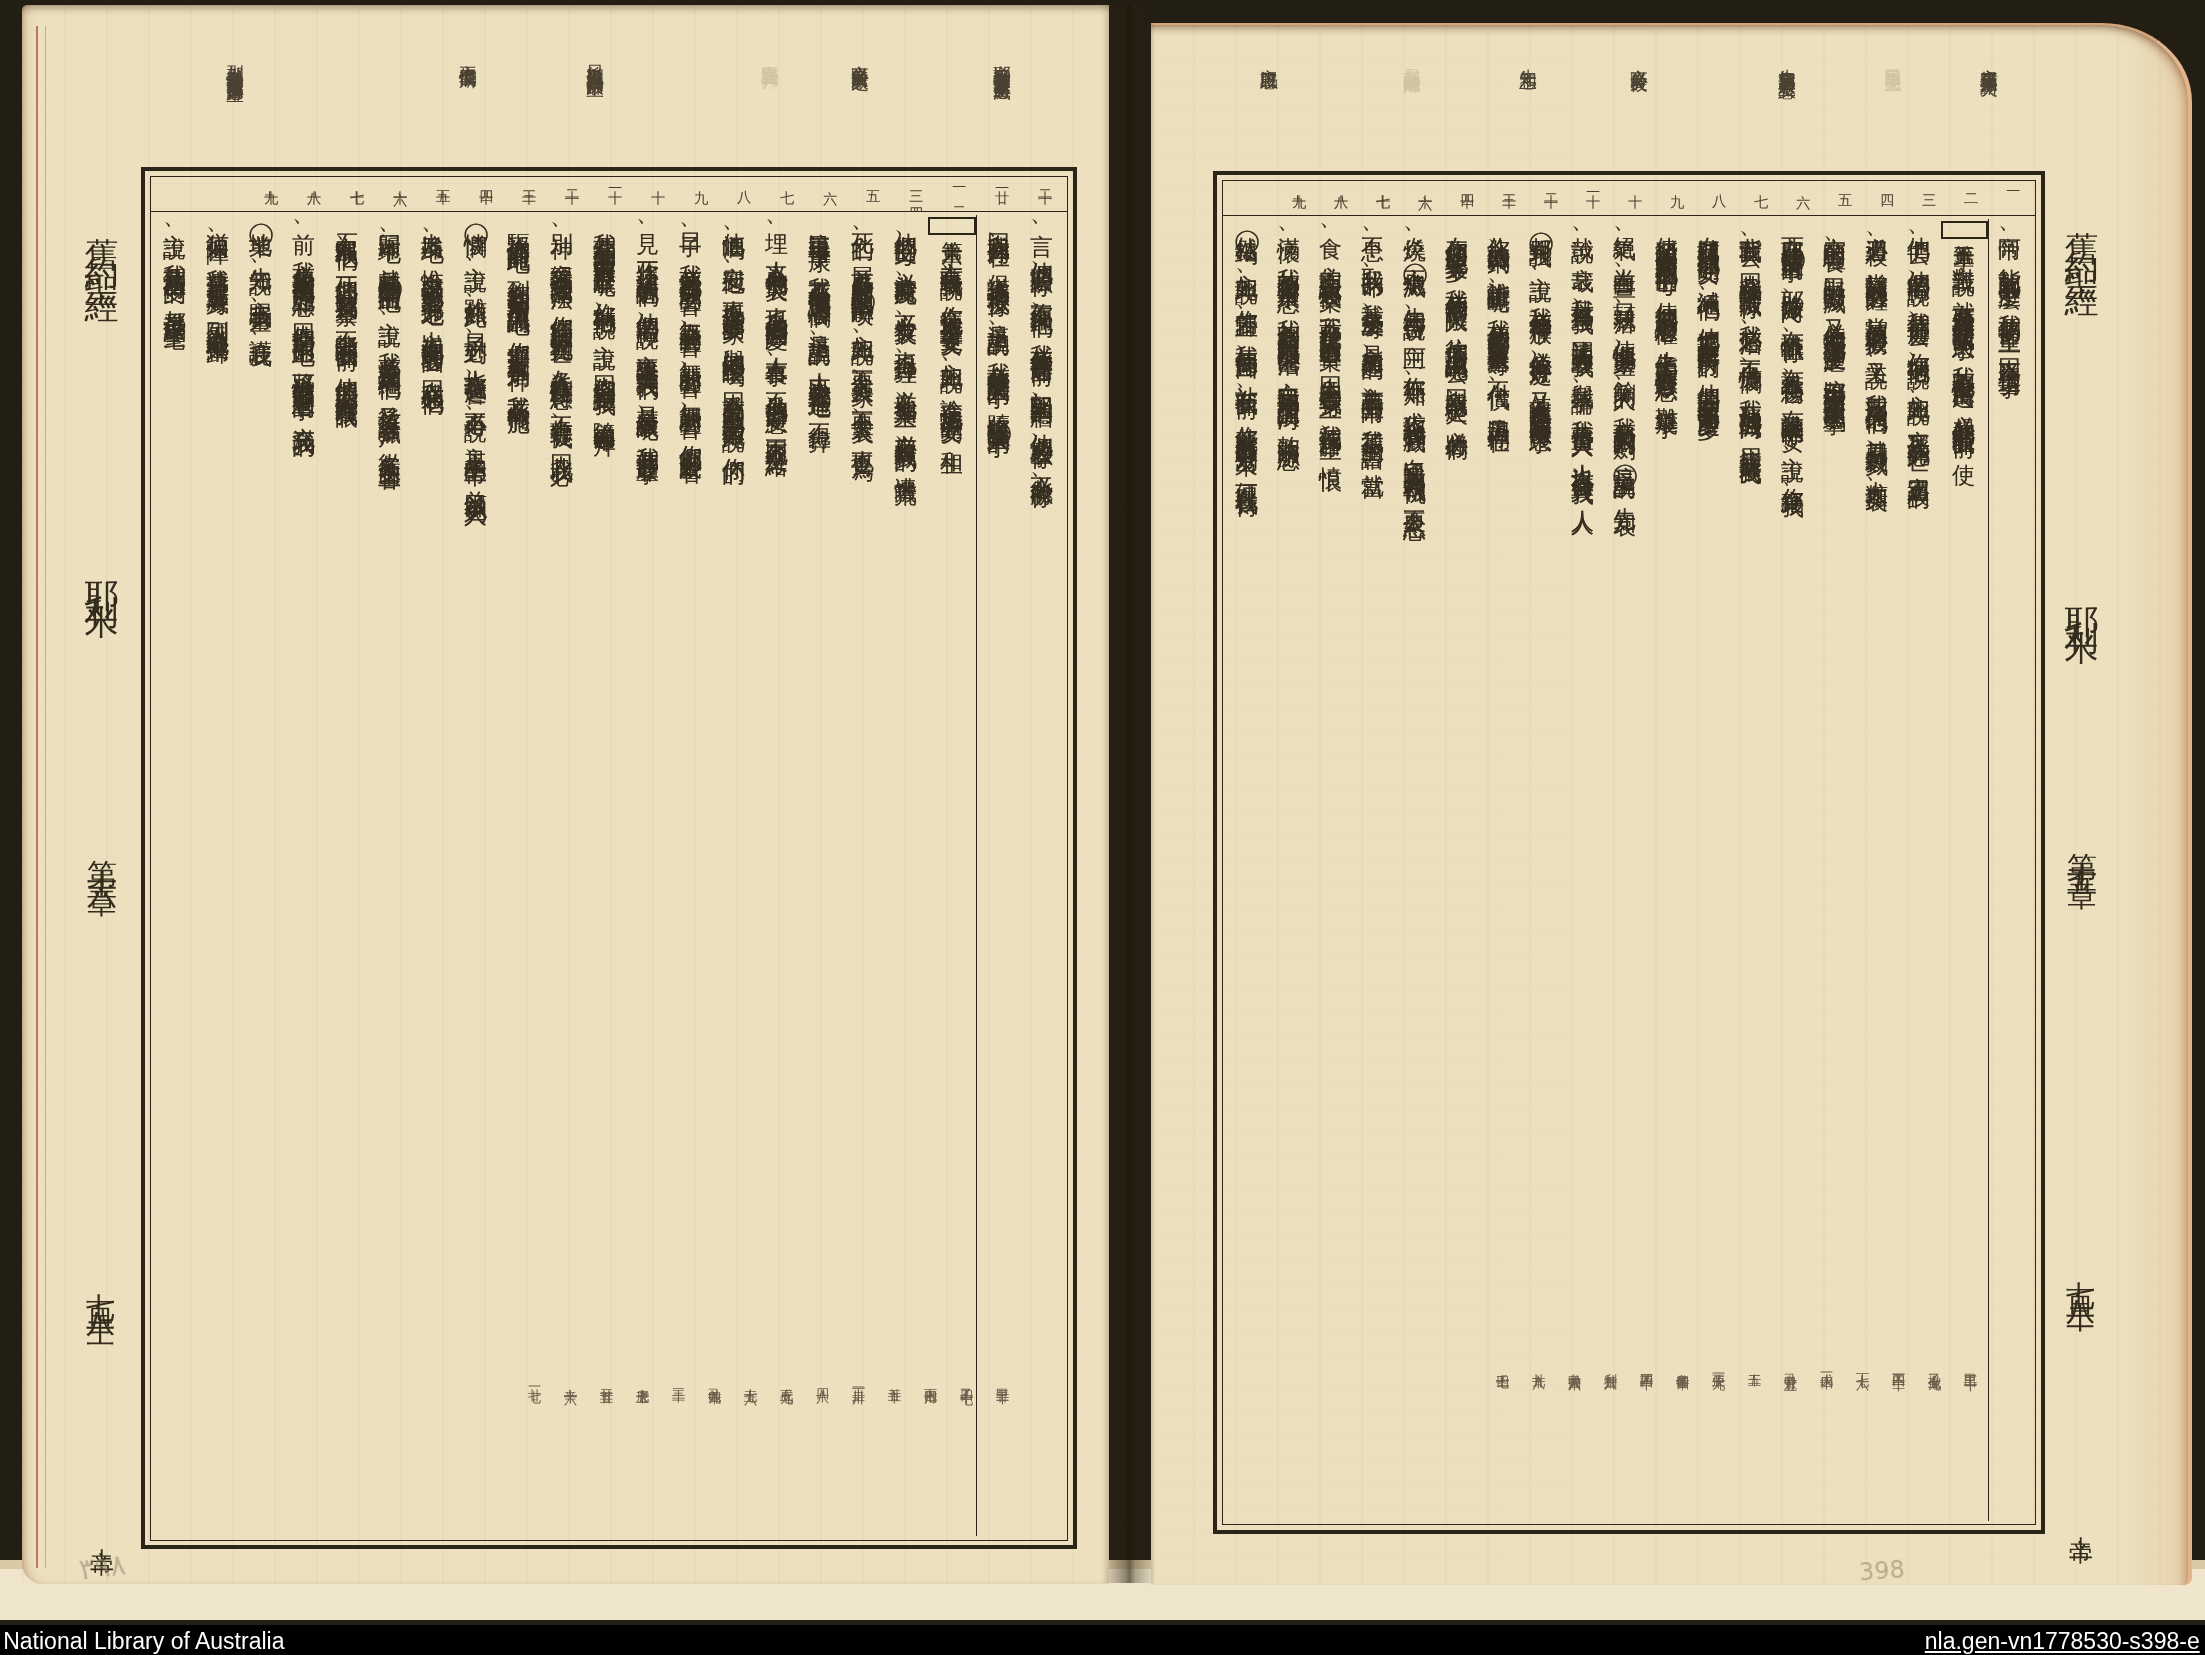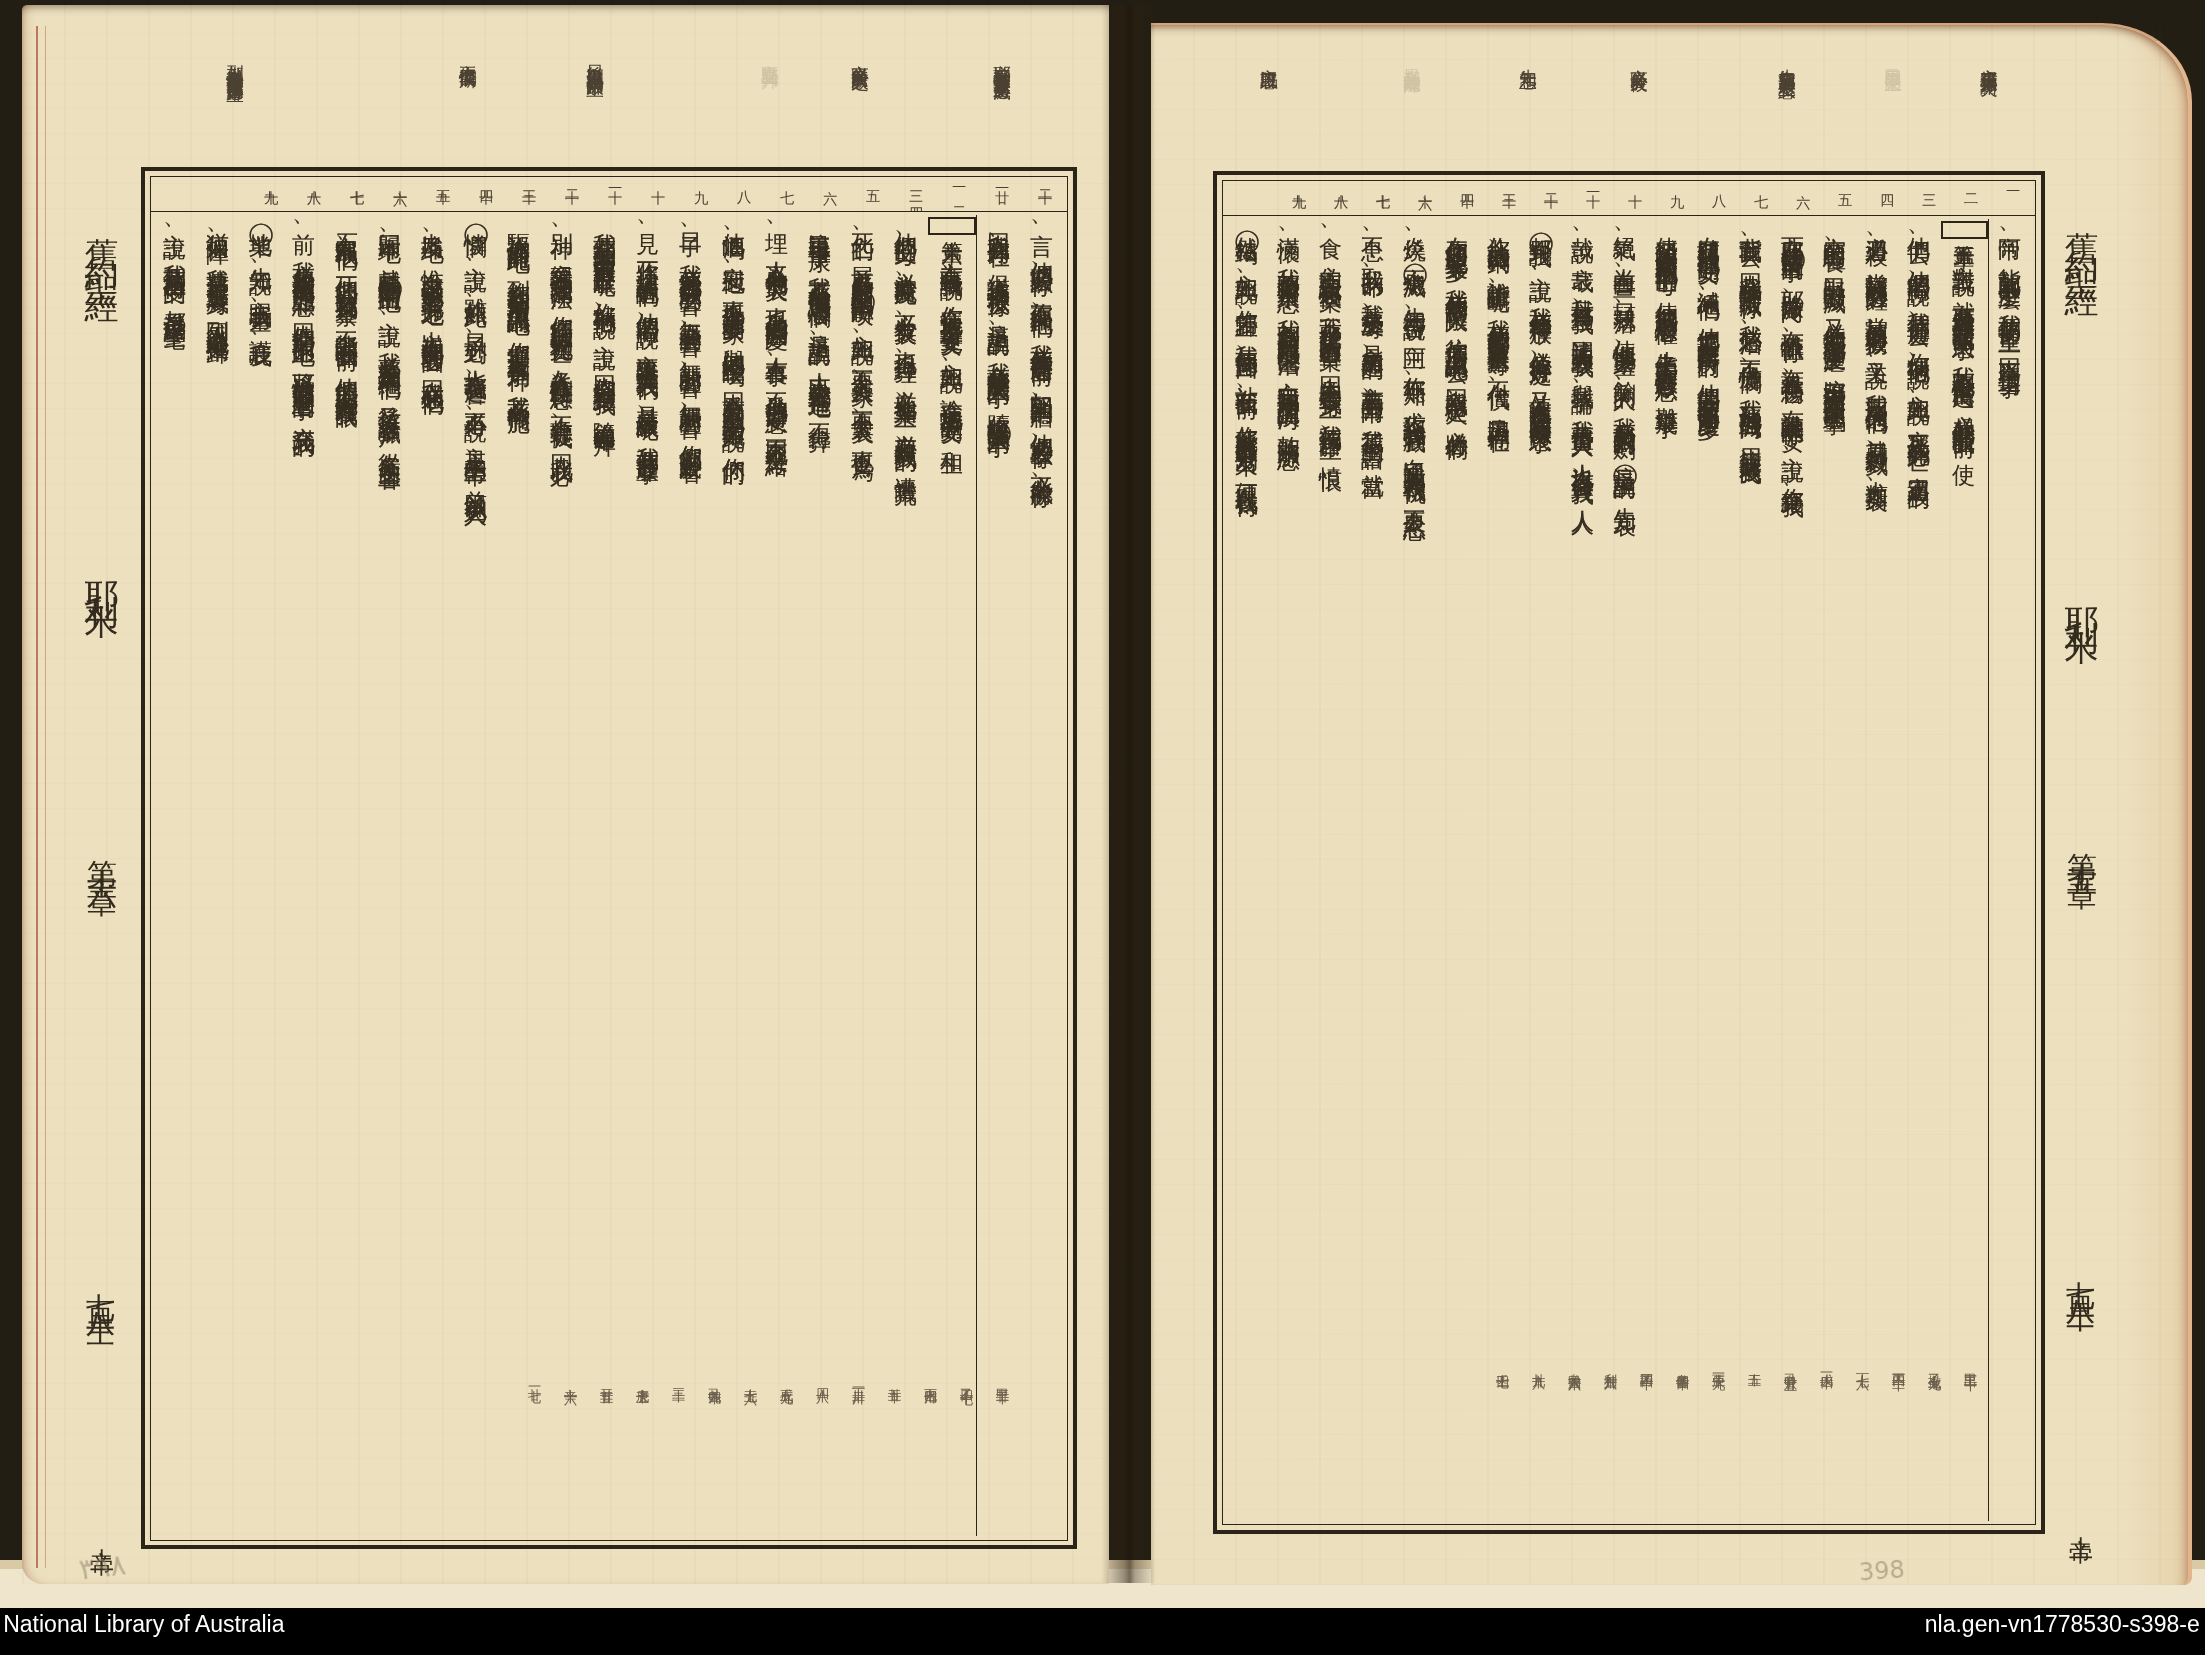--- a/index.html
+++ b/index.html
@@ -89,23 +89,23 @@
     font-size:17.5px;line-height:24px;height:124px;color:#4c4233;letter-spacing:1.1px;white-space:normal;
   }
   .ann.faint{opacity:.2;filter:blur(0.7px);color:#6b5c45;}
 
   
   .pencil{position:absolute;color:#95896f;font-family:"DejaVu Sans",sans-serif;}
   .pencil-left{left:79px;top:1550px;font-size:29px;transform:rotate(-7deg);opacity:.55;filter:blur(0.4px);}
   .pencil-right{left:1859px;top:1557px;font-size:24px;transform:rotate(-4deg);opacity:.6;filter:blur(0.3px);}
 
   
-  .bar{position:absolute;left:0;right:0;bottom:0;height:48px;background:#000;z-index:9;}
+  .bar{position:absolute;left:0;right:0;bottom:0;height:31px;background:#000;z-index:9;}
   .bar .lib{position:absolute;left:3.2px;top:4.2px;color:#fff;font:23px/1.1 "Liberation Sans",sans-serif;}
-  .bar .id{position:absolute;right:5.3px;top:4.2px;color:#fff;font:23px/1.1 "Liberation Sans",sans-serif;}
+  .bar .id{position:absolute;right:5.3px;top:4.2px;color:#fff;font:23px/1.1 "Liberation Sans",sans-serif;text-decoration:underline;}
 </style>
 </head>
 <body>
 
 <div class="desk-strip2"></div>
 <div class="desk-strip"></div>
 
 <div class="page page-left">
   <div class="bleed"></div>
 

